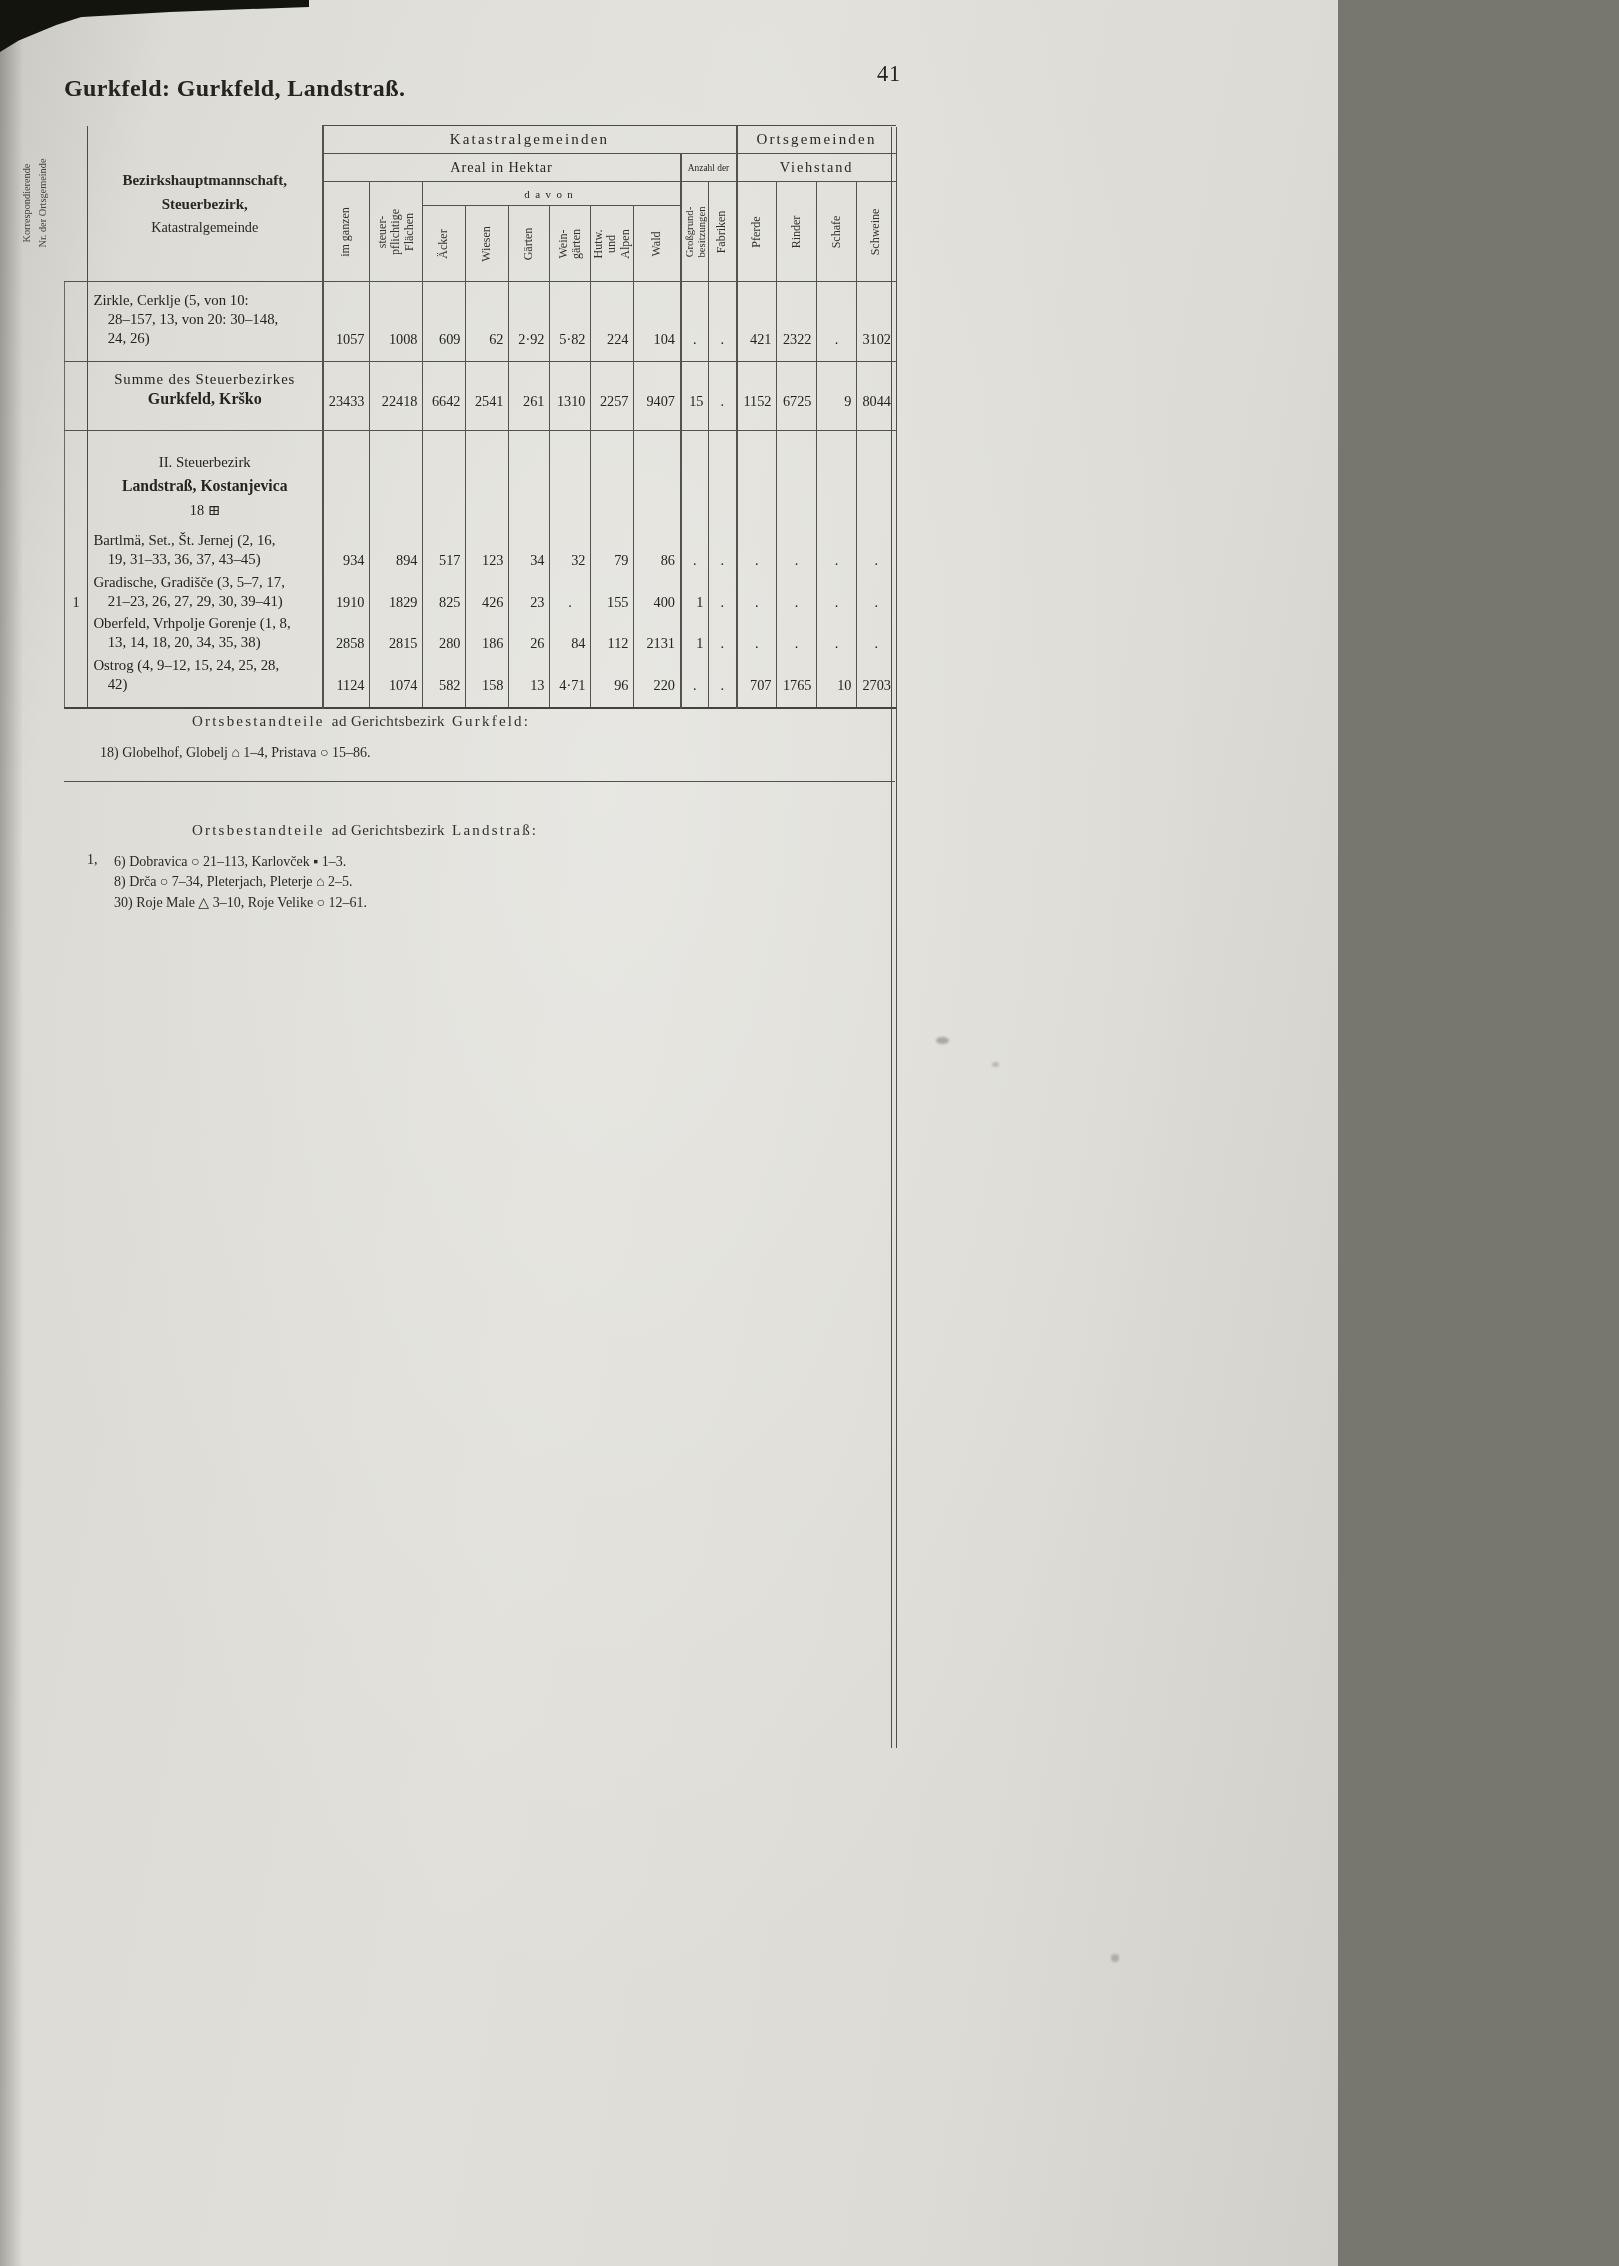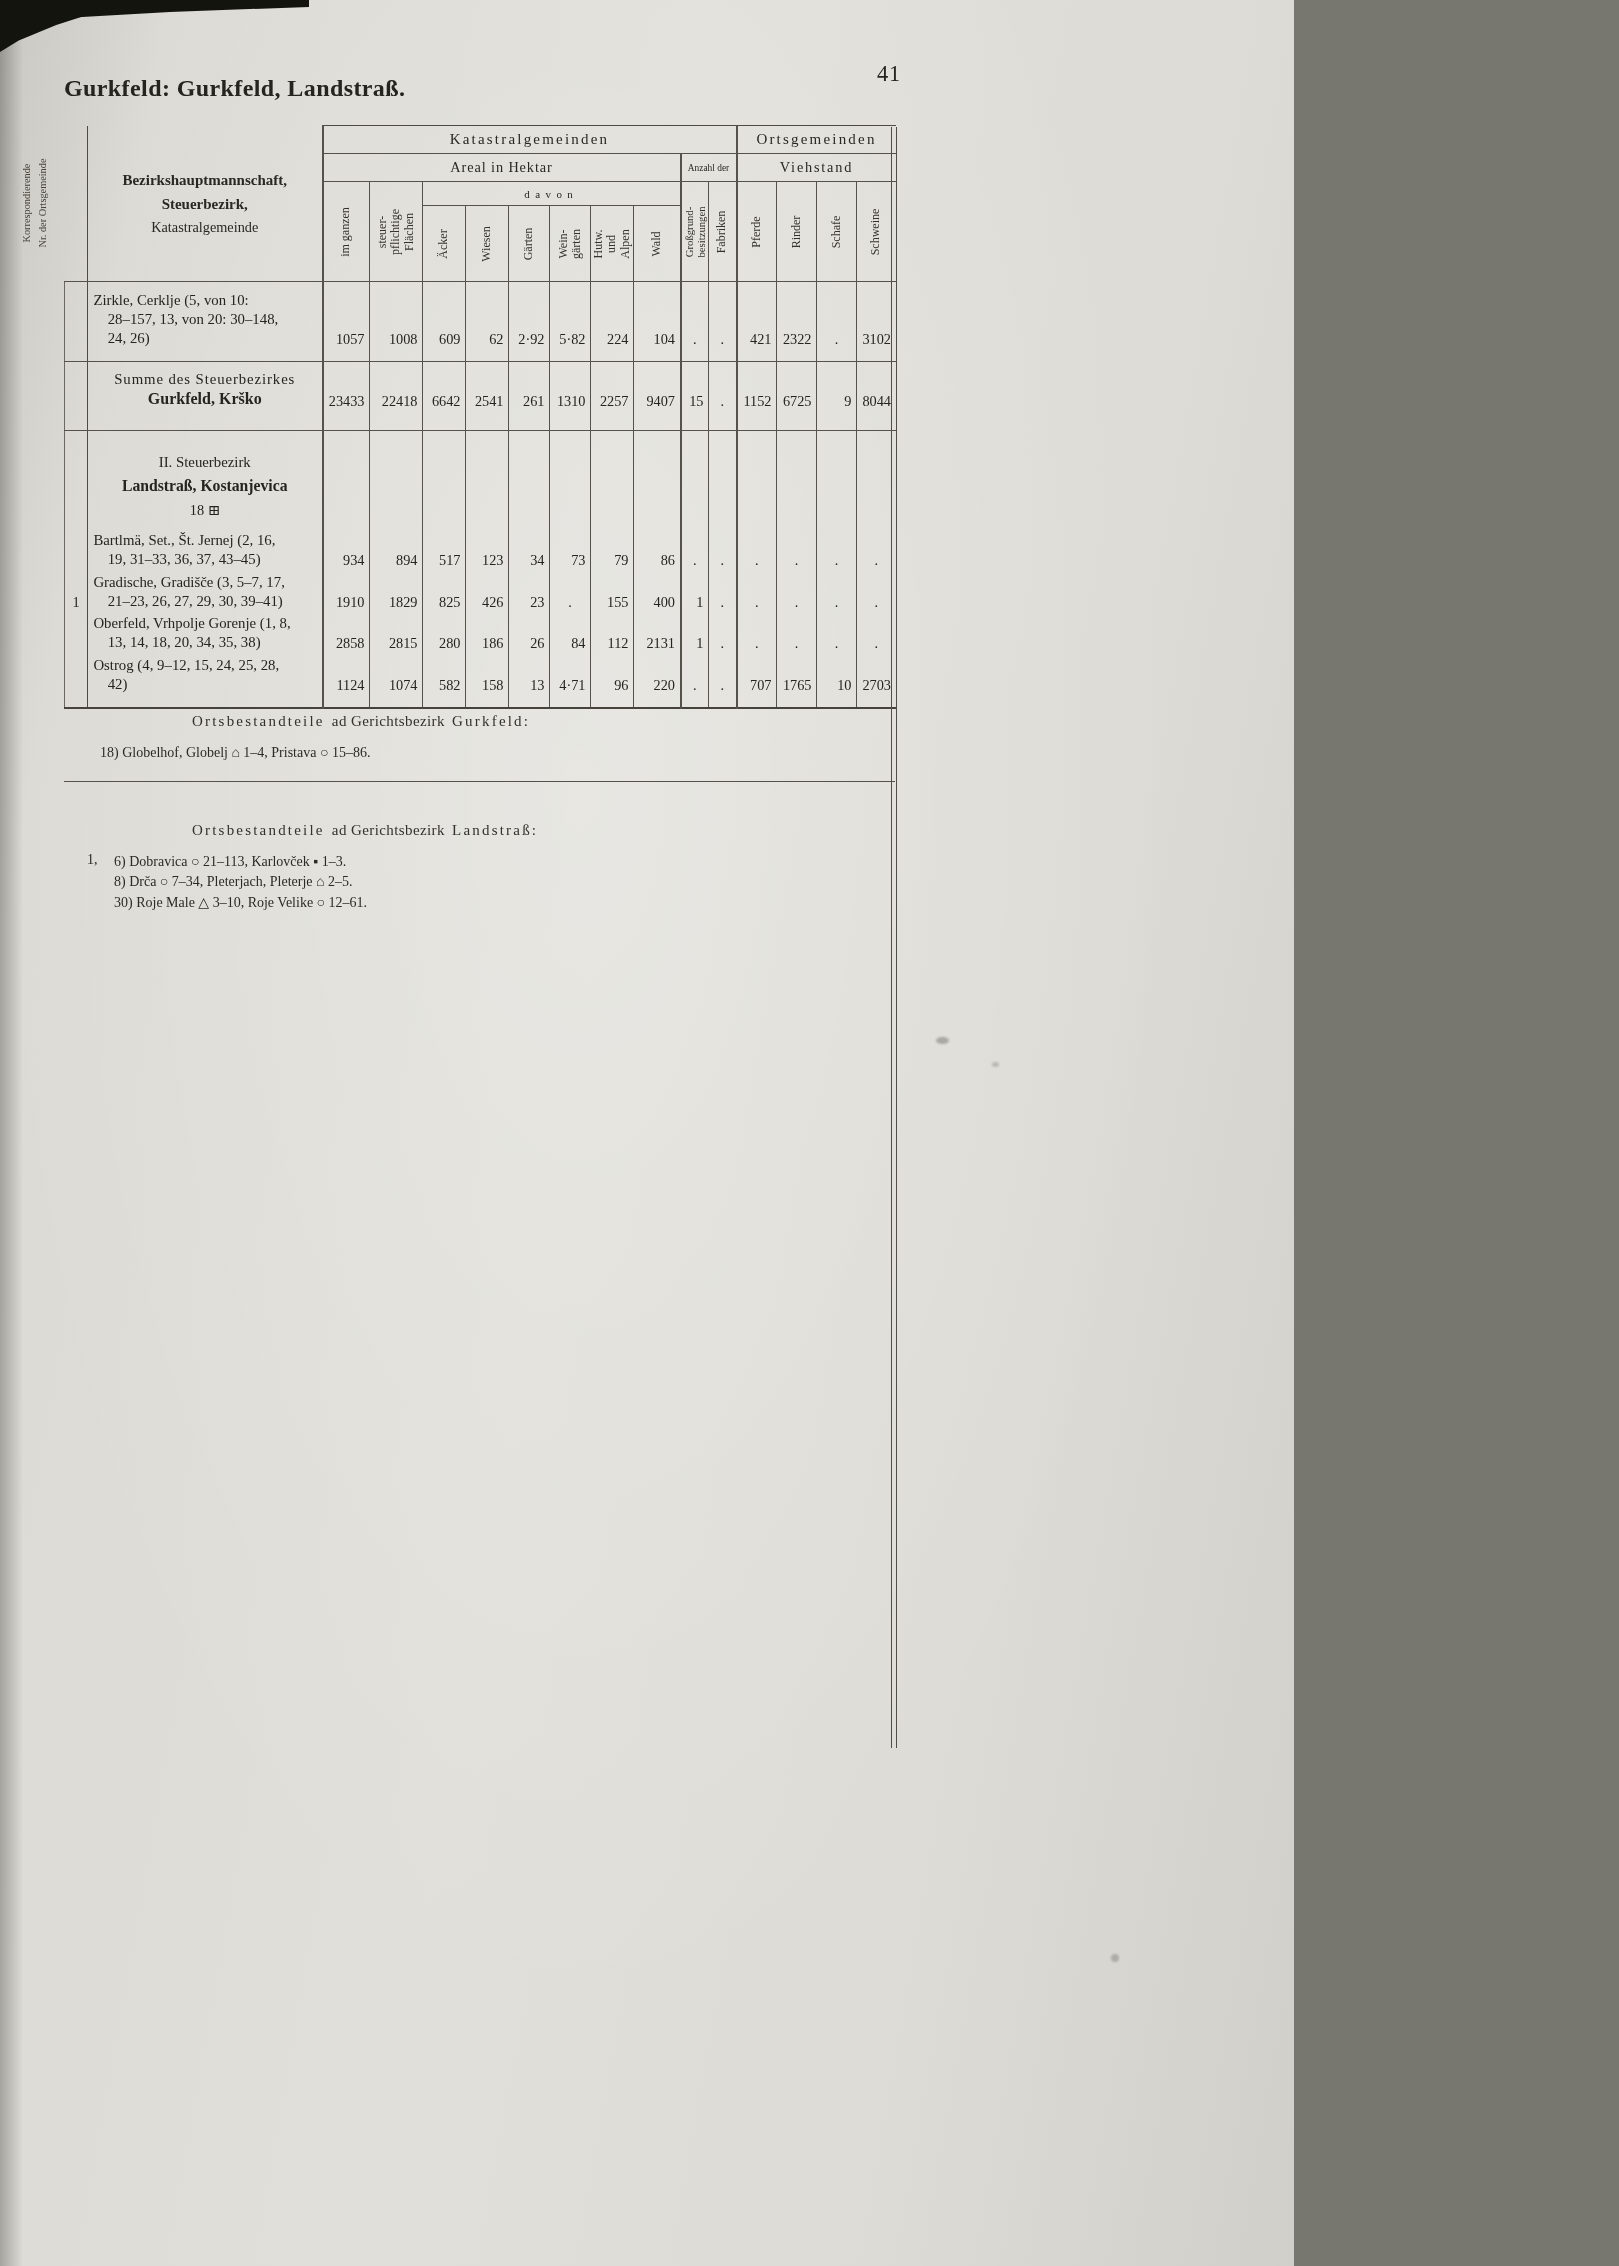--- a/index.html
+++ b/index.html
@@ -3,20 +3,21 @@
 <meta charset="utf-8">
 <style>
   html,body{margin:0;padding:0;}
   body{background:#77766f; font-family:"Liberation Serif","DejaVu Serif","DejaVu Sans",serif;}
   .page{
     position:relative; width:1294px; height:2267px; overflow:hidden;
     background:
       radial-gradient(ellipse at 45% 35%, rgba(255,255,255,0.25), rgba(0,0,0,0) 60%),
       linear-gradient(100deg,#c9c8c2 0%,#dbdad4 10%,#e0dfd9 45%,#dcdbd5 75%,#d0cfc9 100%);
     color:#26241f;
+    padding-left:44px;
   }
   .gutter{position:absolute;left:0;top:0;bottom:0;width:23px;
     background:linear-gradient(to right, rgba(20,20,15,0.28), rgba(20,20,15,0));}
   .artifact{position:absolute;background:#14140f;}
   .artifact-top{left:0;top:0;width:309px;height:23px;
     clip-path:polygon(0 0,100% 0,100% 30%,55% 52%,18% 80%,0 100%);}
   .artifact-corner{left:0;top:0;width:134px;height:52px;
     clip-path:polygon(0 0,100% 0,42% 48%,14% 78%,0 100%);}
   .smudge{position:absolute;border-radius:50%;filter:blur(0.9px);background:rgba(45,44,38,0.3);}
   .smudge.s1{left:936px;top:1037px;width:12.5px;height:7.2px;}
@@ -281,21 +282,21 @@
         </tr>
         <tr class="row-entry ri-3">
           <td class="nr-cell"></td>
           <td class="name-cell hang">Bartlmä, Set., Št. Jernej (2, 16,
 19, 31–33, 36, 37, 43–45)</td>
           <td class="val dl">934</td>
           <td class="val">894</td>
           <td class="val">517</td>
           <td class="val">123</td>
           <td class="val">34</td>
-          <td class="val">73</td>
+          <td class="val">32</td>
           <td class="val">79</td>
           <td class="val">86</td>
           <td class="val dl dot">.</td>
           <td class="val dot">.</td>
           <td class="val dl dot">.</td>
           <td class="val dot">.</td>
           <td class="val dot">.</td>
           <td class="val dot">.</td>
         </tr>
         <tr class="row-entry ri-4">

